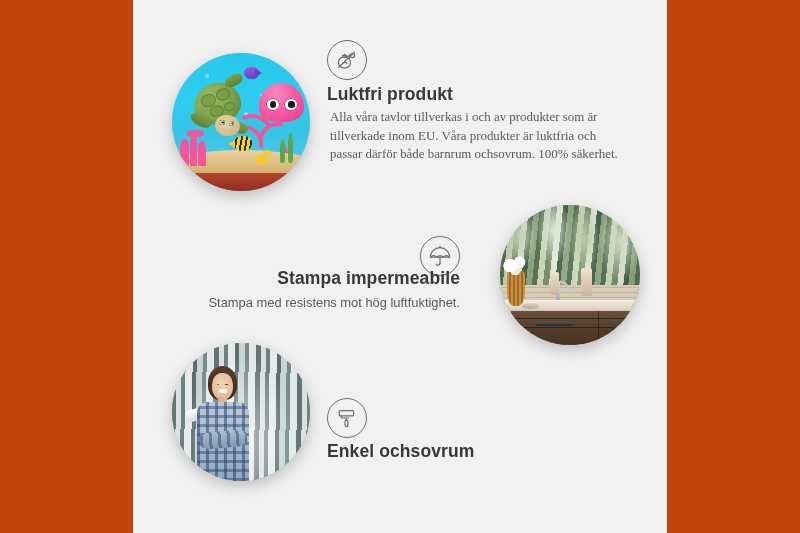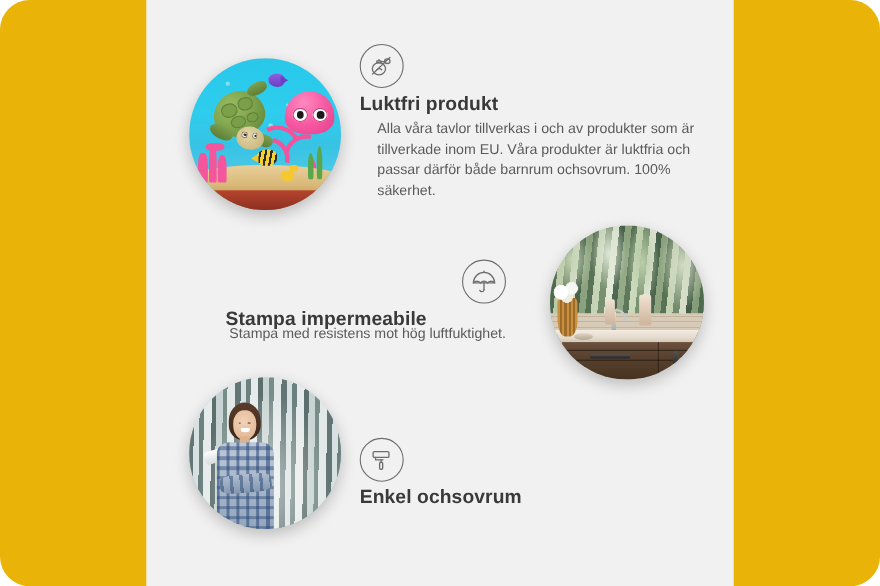--- a/index.html
+++ b/index.html
@@ -12,22 +12,21 @@
     height: 533px;
     overflow: hidden;
     font-family: "Liberation Sans", sans-serif;
     position: relative;
   }
 
   
   #page {
     position: absolute;
     inset: 0;
-    background: #eab308;
-    border-radius: 27px;
+    background: #c2410c;
   }
   #panel {
     position: absolute;
     left: 133px;
     top: 0;
     width: 534px;
     height: 533px;
     background: #f1f1f1;
     overflow: hidden;
   }
@@ -393,21 +392,21 @@
 
           <path d="M8.2 16.8 q2.4 -2.6 4.8 -0.4"></path>
 
           <path d="M4.6 20.4 L20.4 5.2"></path>
         </svg>
       </span>
     </div>
 
     <div class="f-title" style="left:194px; top:84px;">Luktfri produkt</div>
 
-    <div class="f-body" style="left:210px; top:108px; width:295px;">Alla våra tavlor tillverkas i och av produkter som är tillverkade inom EU. Våra produkter är luktfria och passar därför både barnrum ochsovrum. 100% säkerhet.</div>
+    <div class="f-body" style="left:197px; top:108px; width:295px;font-family:Liberation Serif, serif;">Alla våra tavlor tillverkas i och av produkter som är tillverkade inom EU. Våra produkter är luktfria och passar därför både barnrum ochsovrum. 100% säkerhet.</div>
 
     <div class="photo" style="left:367px; top:205px; width:140px; height:140px;">
       <div class="scene">
         <div class="bath-wall"></div>
         <div class="bath-wall-soft"></div>
         <div class="backsplash"></div>
         <div class="faucet-arc"></div>
         <div class="faucet"></div>
         <div class="dispenser" style="left:36%;top:48%;width:6%;height:16%;"></div>
         <div class="dispenser" style="left:58%;top:45%;width:8%;height:20%;"></div>
@@ -438,21 +437,21 @@
 
           <path d="M13 14.2 V20.4"></path>
 
           <path d="M13 20.4 a2 2 0 0 1 -3.8 0.6"></path>
 
           <path d="M13 4.6 V3.4"></path>
         </svg>
       </span>
     </div>
 
-    <div class="f-title right-align" style="left:0px; top:279px; width:327px;text-align:center;">Stampa impermeabile</div>
+    <div class="f-title right-align" style="left:0px; top:268px; width:327px;">Stampa impermeabile</div>
 
     <div class="f-body right-align" style="left:0px; top:294px; width:327px;">Stampa med resistens mot hög luftfuktighet.</div>
 
     <div class="photo" style="left:39px; top:343px; width:138px; height:138px;">
       <div class="scene">
         <div class="forest"></div>
         <div class="forest-haze"></div>
         <div class="roller-pad"></div>
         <div class="roller-stick"></div>
         <div class="roller-grip"></div>

